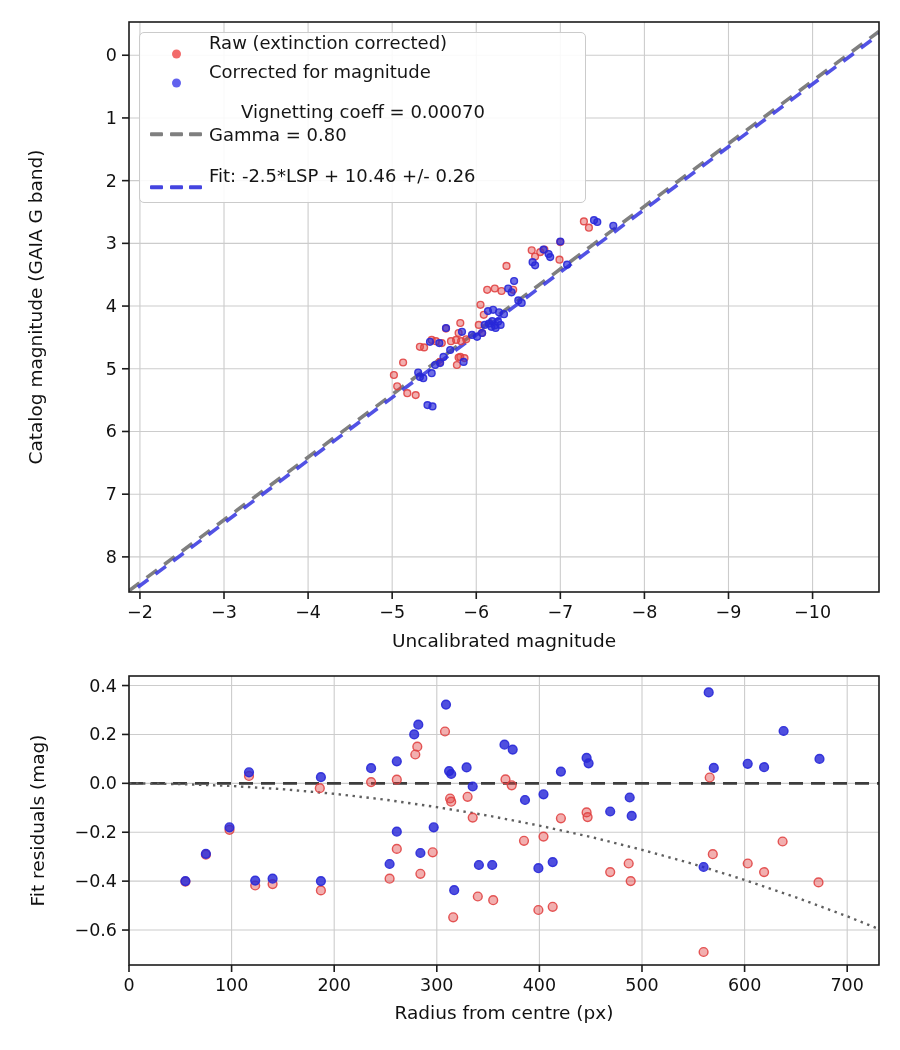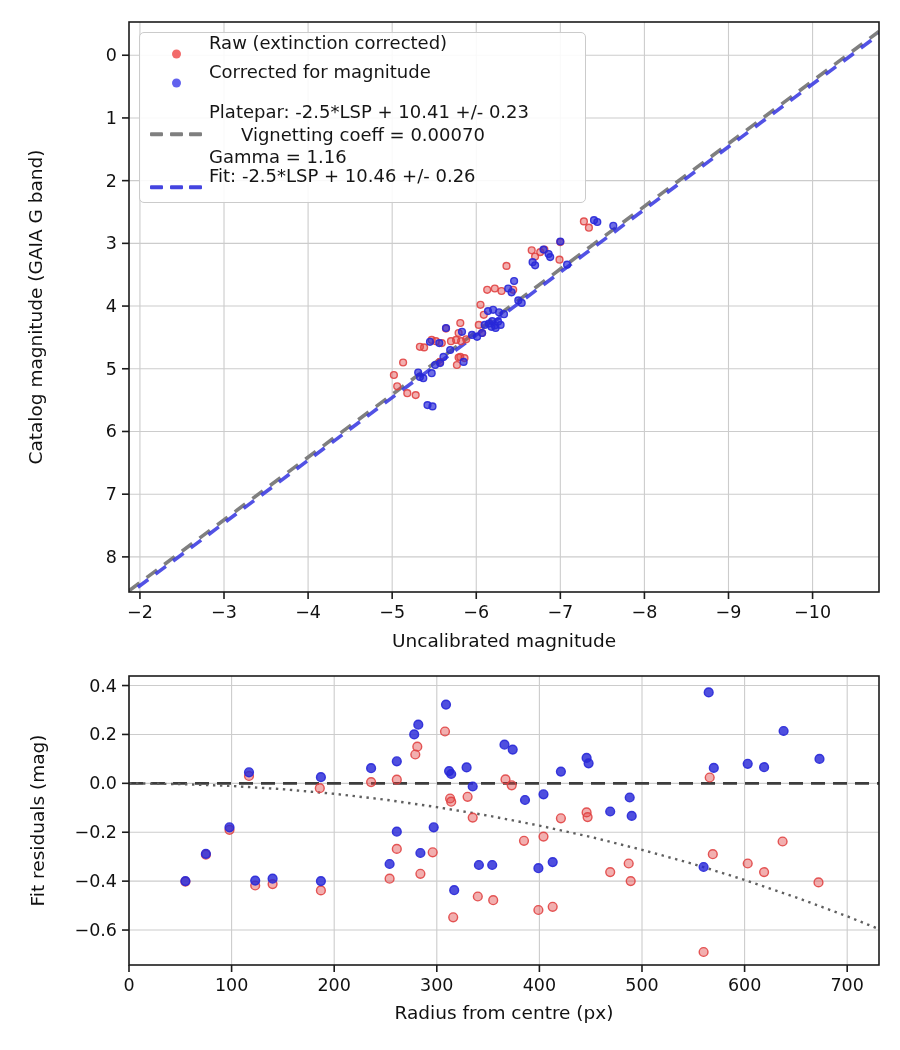--- a/index.html
+++ b/index.html
@@ -329,23 +329,22 @@
       </span>
       <span class="ltext center-v">Corrected for magnitude</span>
     </div>
     <div>
       <span class="dash-cell center-v" style="top:101px;">
         <span class="dash" style="background:#7f7f7f;"></span>
         <span class="dash" style="background:#7f7f7f;"></span>
         <span class="dash" style="background:#7f7f7f;"></span>
       </span>
       <span class="ltext" style="top:68px;">
-        <span style="display:block;">Platepar: -2.5*LSP + 10.41 +/- 0.23</span>
         <span style="display:block;margin-left:32px;">Vignetting coeff = 0.00070</span>
-        <span style="display:block;">Gamma = 1.16</span>
+        <span style="display:block;">Gamma = 0.80</span>
       </span>
     </div>
     <div class="row" style="top:154px;">
       <span class="dash-cell center-v" style="top:50%;">
         <span class="dash" style="background:#4444e0;"></span>
         <span class="dash" style="background:#4444e0;"></span>
         <span class="dash" style="background:#4444e0;"></span>
       </span>
       <span class="ltext center-v">Fit: -2.5*LSP + 10.46 +/- 0.26</span>
     </div>

